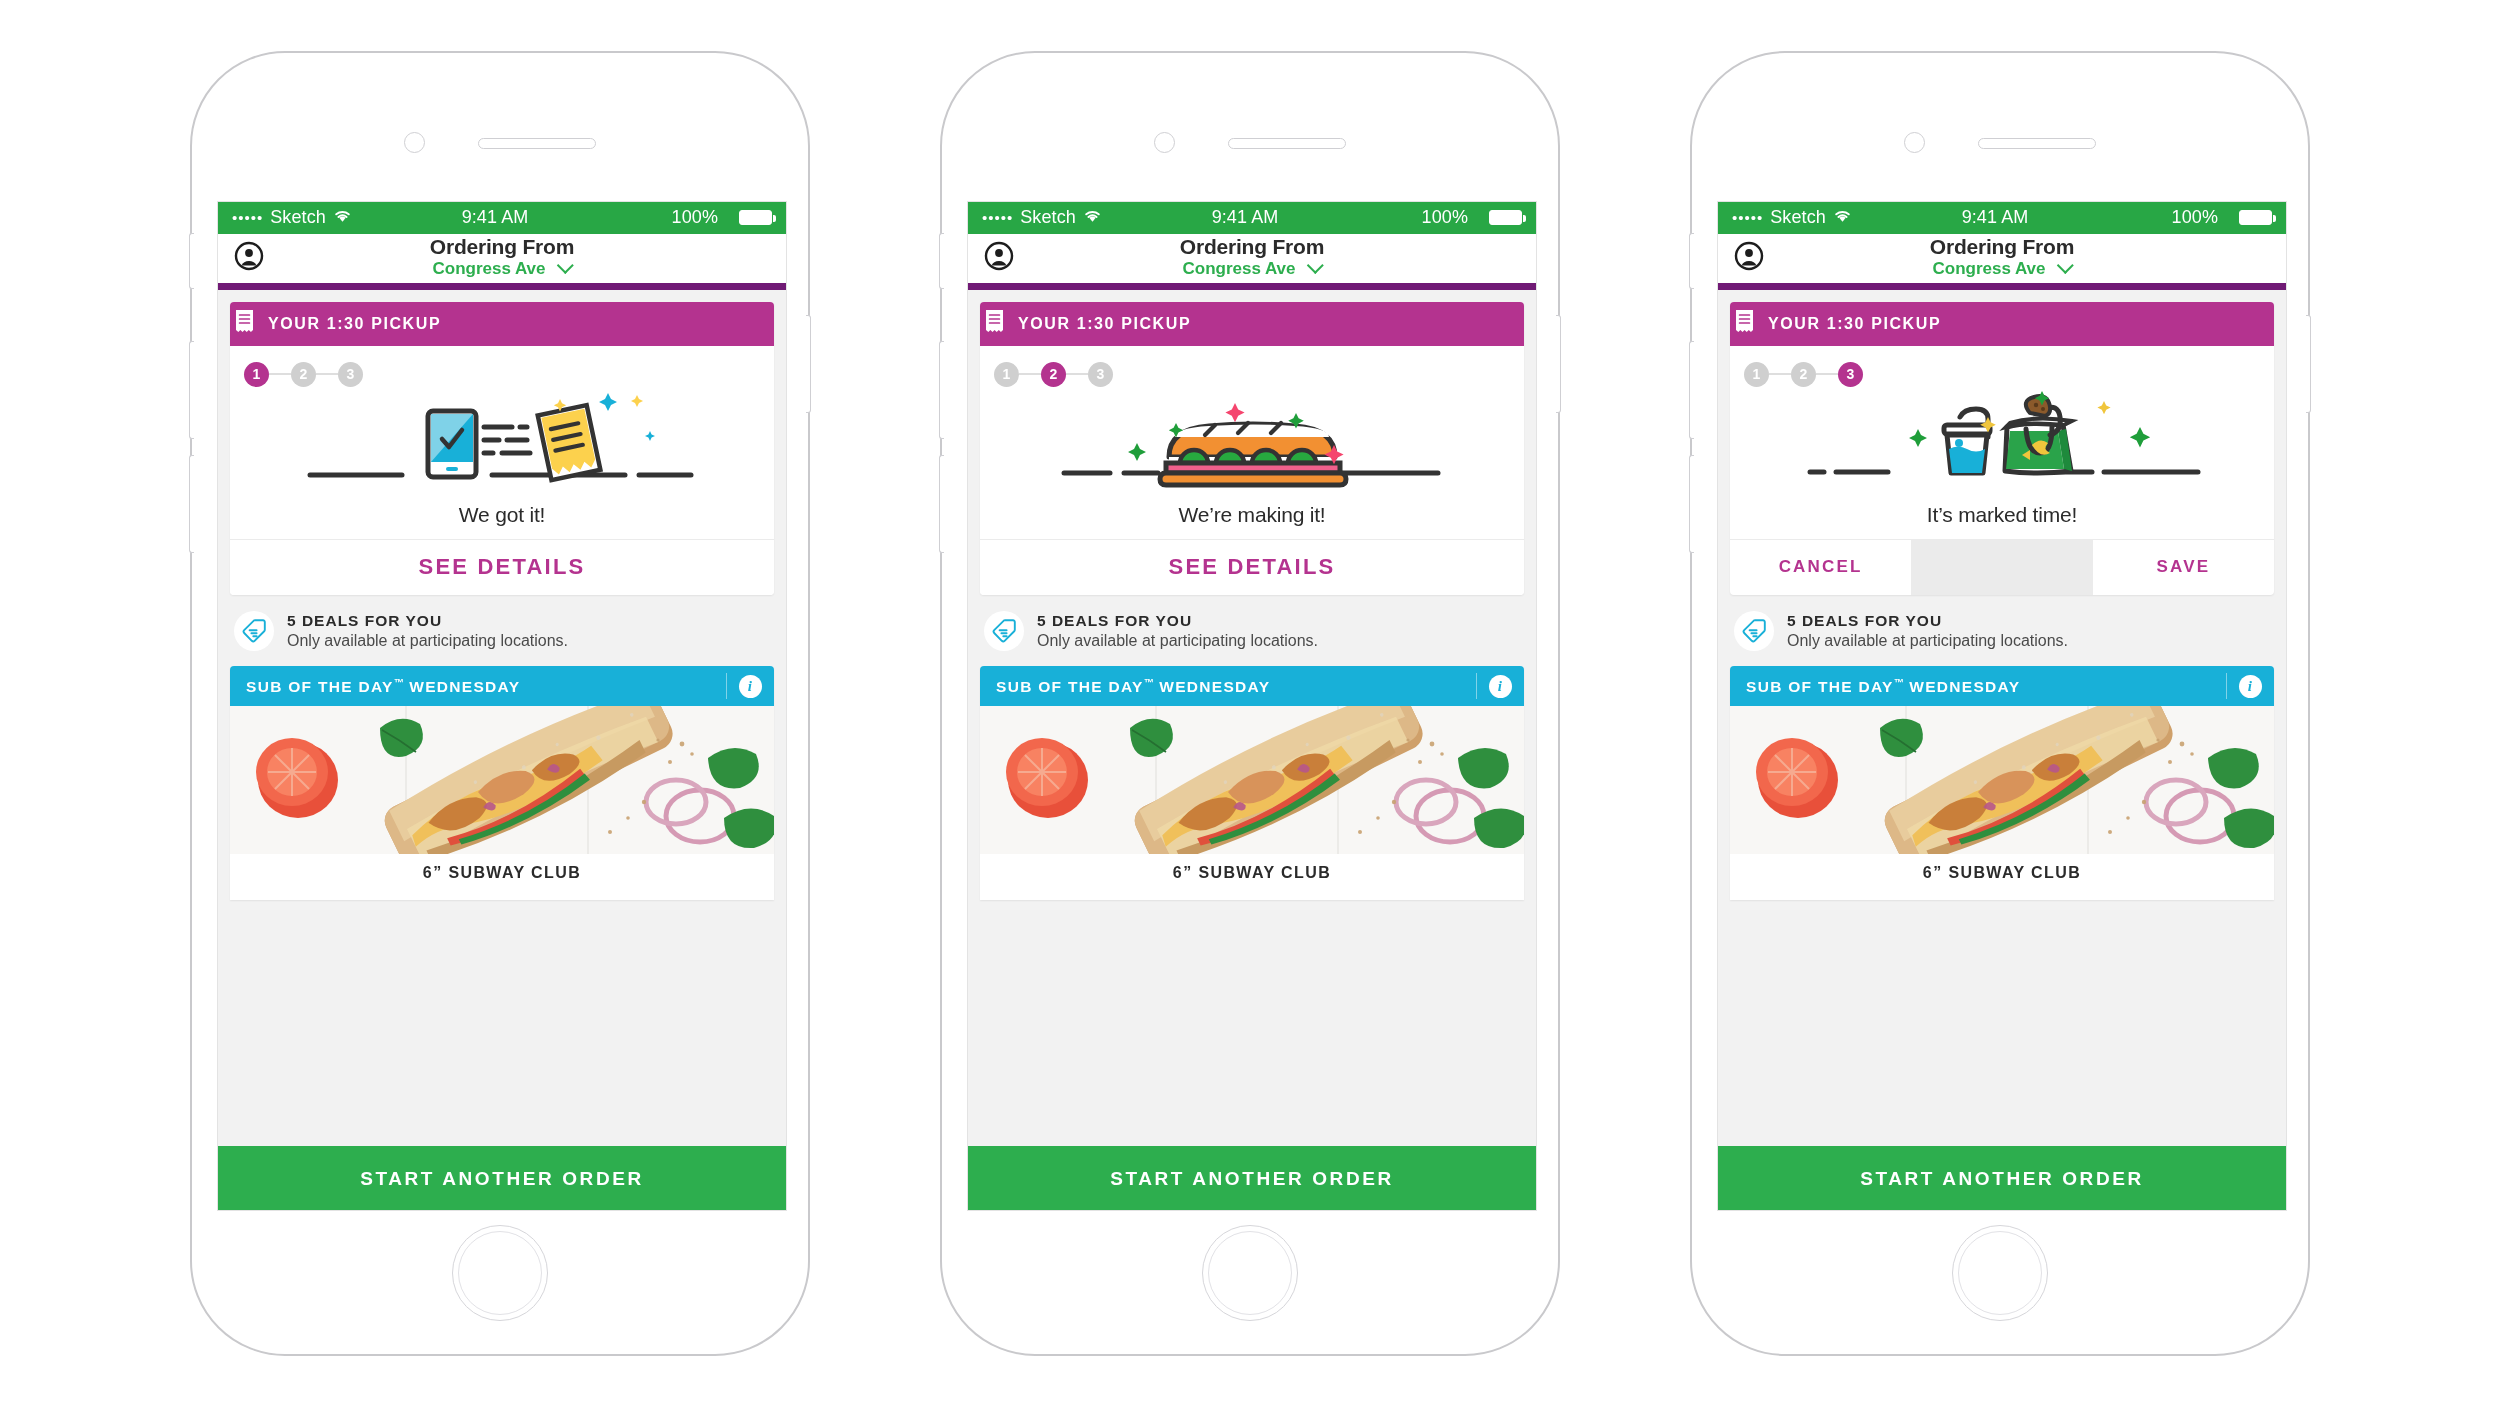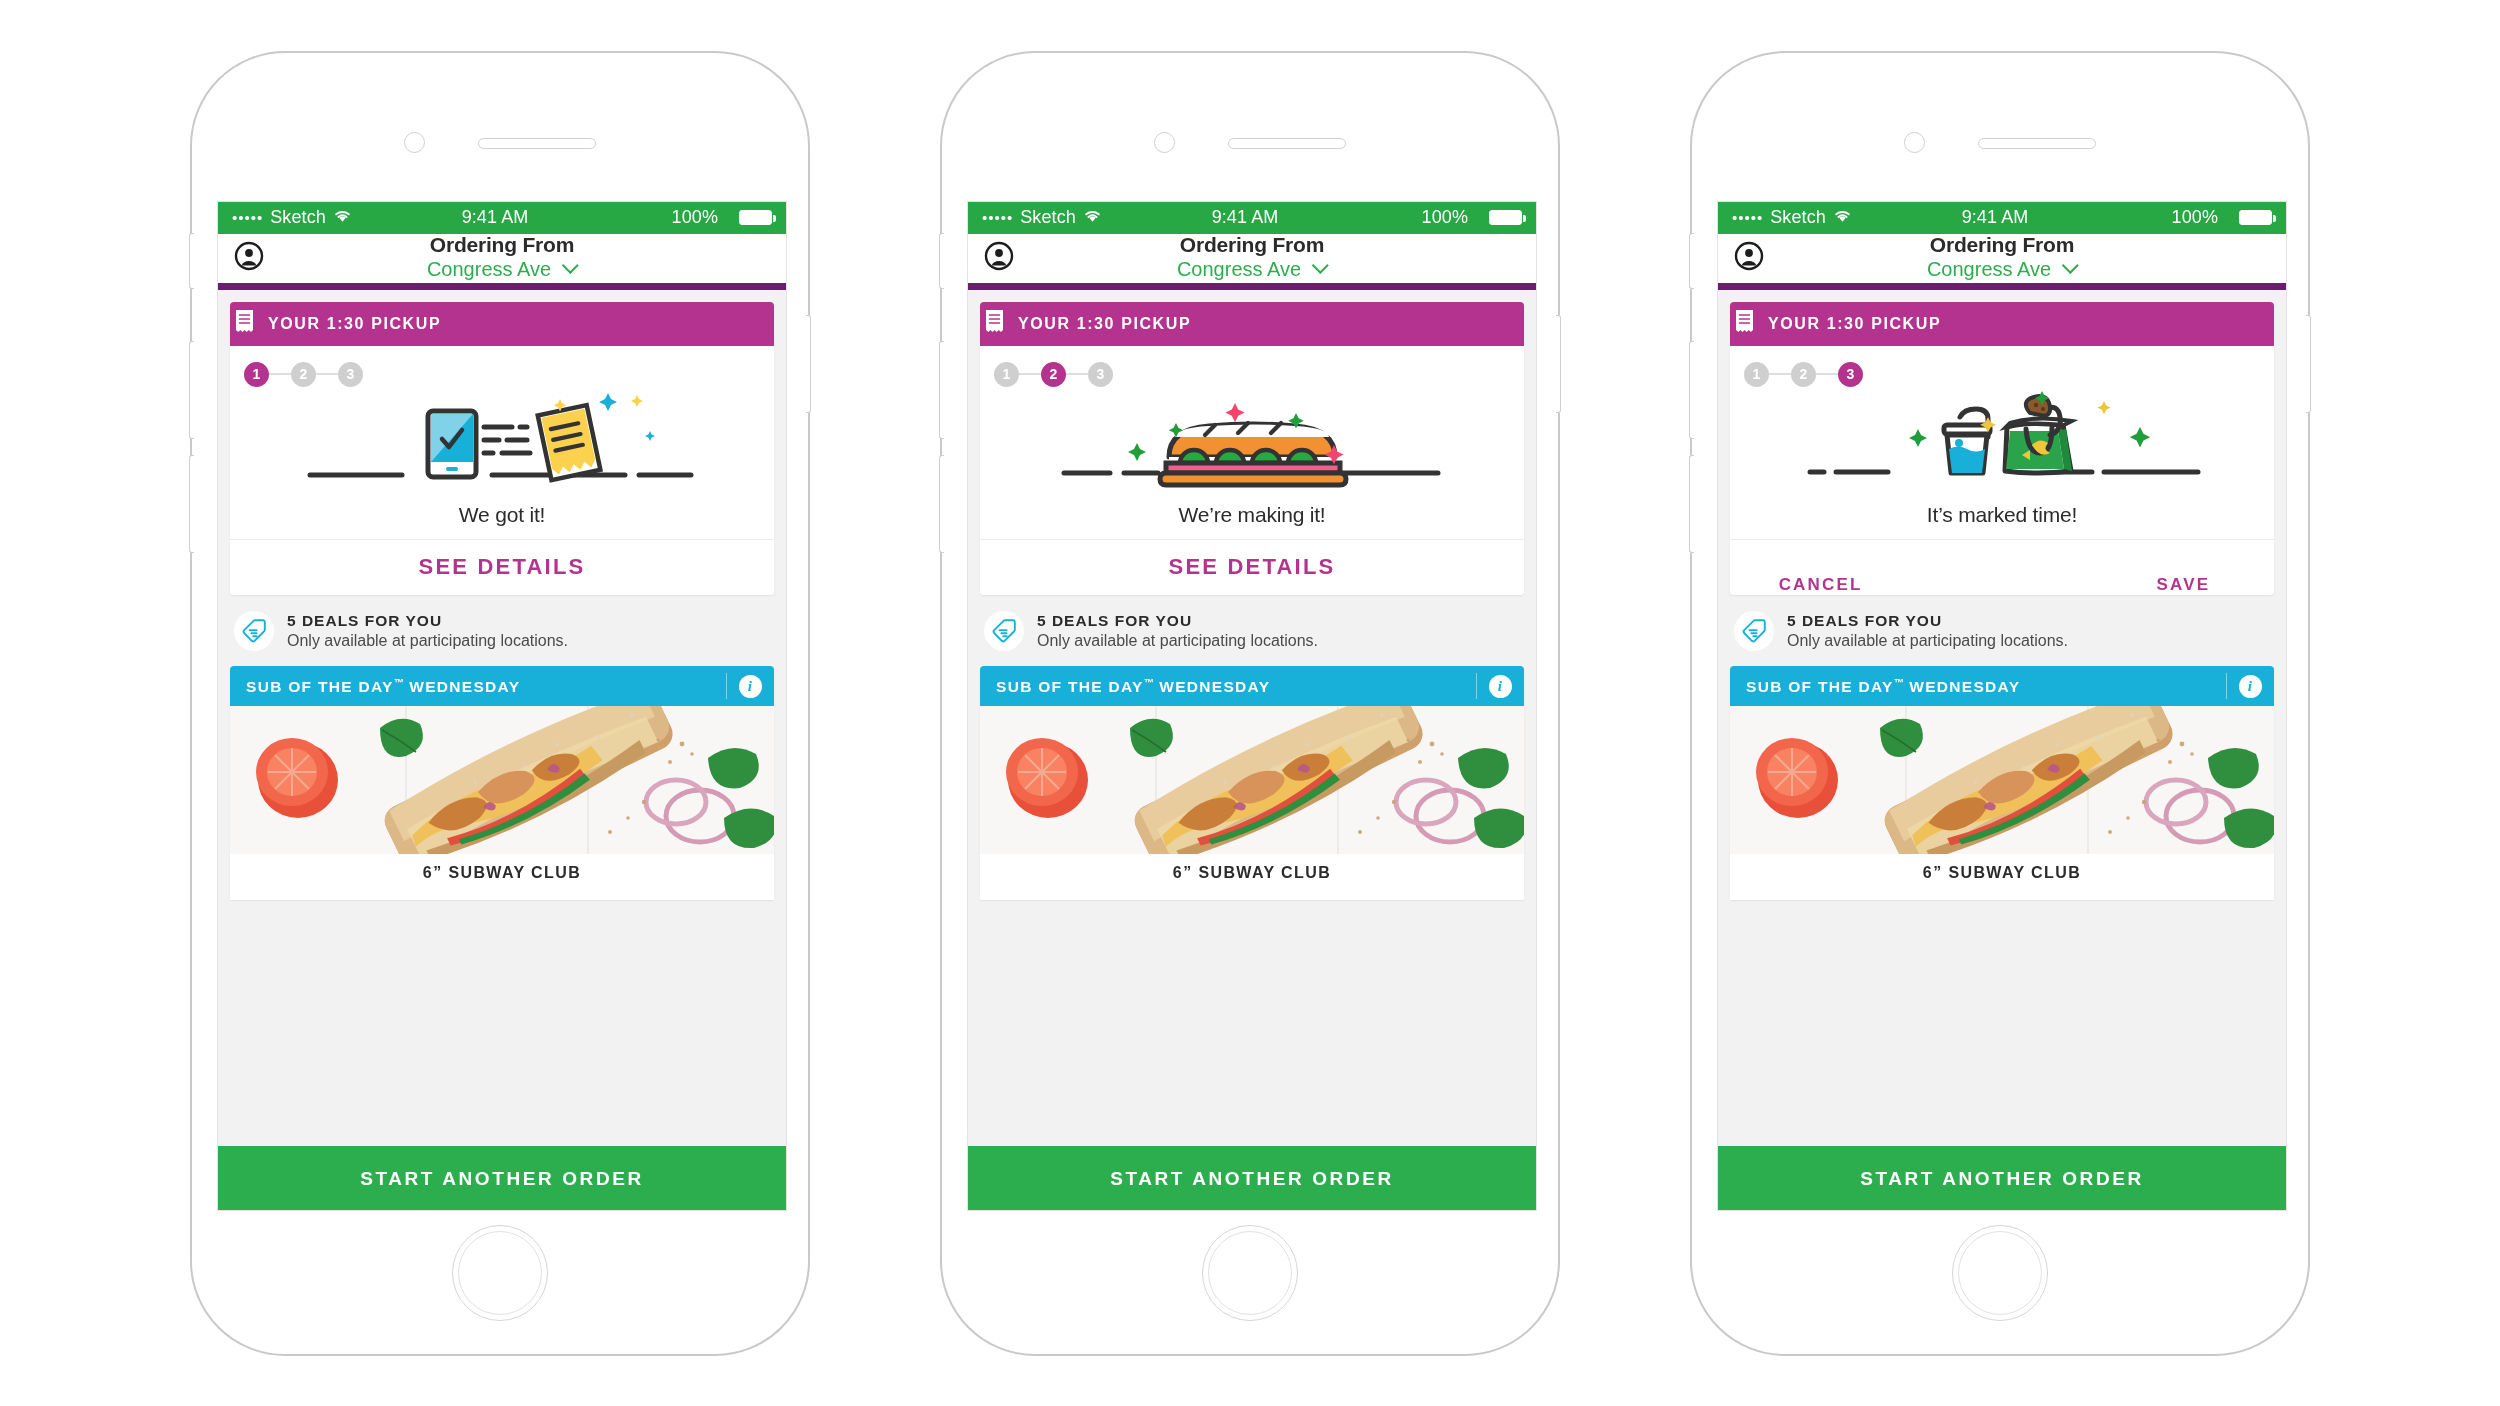--- a/index.html
+++ b/index.html
@@ -110,21 +110,21 @@
     height: 56px;
     background: #ffffff;
     display: flex;
     align-items: center;
     border-bottom: 7px solid #701a75;
     position: relative;
   }
   .nav-avatar { position: absolute; left: 16px; top: 50%; transform: translateY(-50%); }
   .nav-titles { width: 100%; text-align: center; }
   .nav-title  { font-size: 21px; font-weight: 700; color: #2b2b2b; line-height: 1.05; letter-spacing: -0.2px; }
-  .nav-sub    { font-size: 20px; font-weight: 400; color: #2dae4e; line-height: 1.25; display: inline-flex; align-items: center; gap: 14px; }
+  .nav-sub    { font-size: 17px; font-weight: 700; color: #2dae4e; line-height: 1.25; display: inline-flex; align-items: center; gap: 14px; }
   .chev { display: inline-block; width: 12px; height: 12px; border-right: 2.6px solid #2dae4e; border-bottom: 2.6px solid #2dae4e; transform: rotate(45deg) translate(-3px,-2px); }
 
   
   .content { padding: 12px 12px 0 12px; background: #f2f2f2; height: 922px; position: relative; }
 
   
   .card { background: #fff; border-radius: 4px; overflow: hidden; box-shadow: 0 1px 2px rgba(0,0,0,.07); }
   .card-header {
     background: #b4338f; color: #fff;
     height: 44px; display: flex; align-items: center; gap: 13px;
@@ -156,21 +156,21 @@
     text-align: center; font-size: 17px; color: #3a3a3a;
     line-height: 1.38; margin-top: 12px; padding: 0 12px;
   }
 
   .card-action {
     border-top: 1px solid #ebebeb;
     height: 56px; display: flex; align-items: center; justify-content: center;
     color: #b4338f; font-size: 22px; font-weight: 700; letter-spacing: 2.2px;
     background: #fff;
   }
-  .card-actions-2 { display: flex; border-top: 1px solid #ebebeb; height: 56px; align-items: flex-end; }
+  .card-actions-2 { display: flex; border-top: 1px solid #ebebeb; height: 56px; }
   .card-actions-2 > div {
     flex: 1; display: flex; align-items: center; justify-content: center;
     color: #b4338f; font-size: 17px; font-weight: 700; letter-spacing: 2.2px;
   }
   .vdiv { width: 1px; background: #ebebeb; }
 
   
   .deals { display: flex; align-items: center; gap: 13px; padding: 16px 6px 14px 4px; }
   .deal-circle {
     width: 40px; height: 40px; border-radius: 50%;

